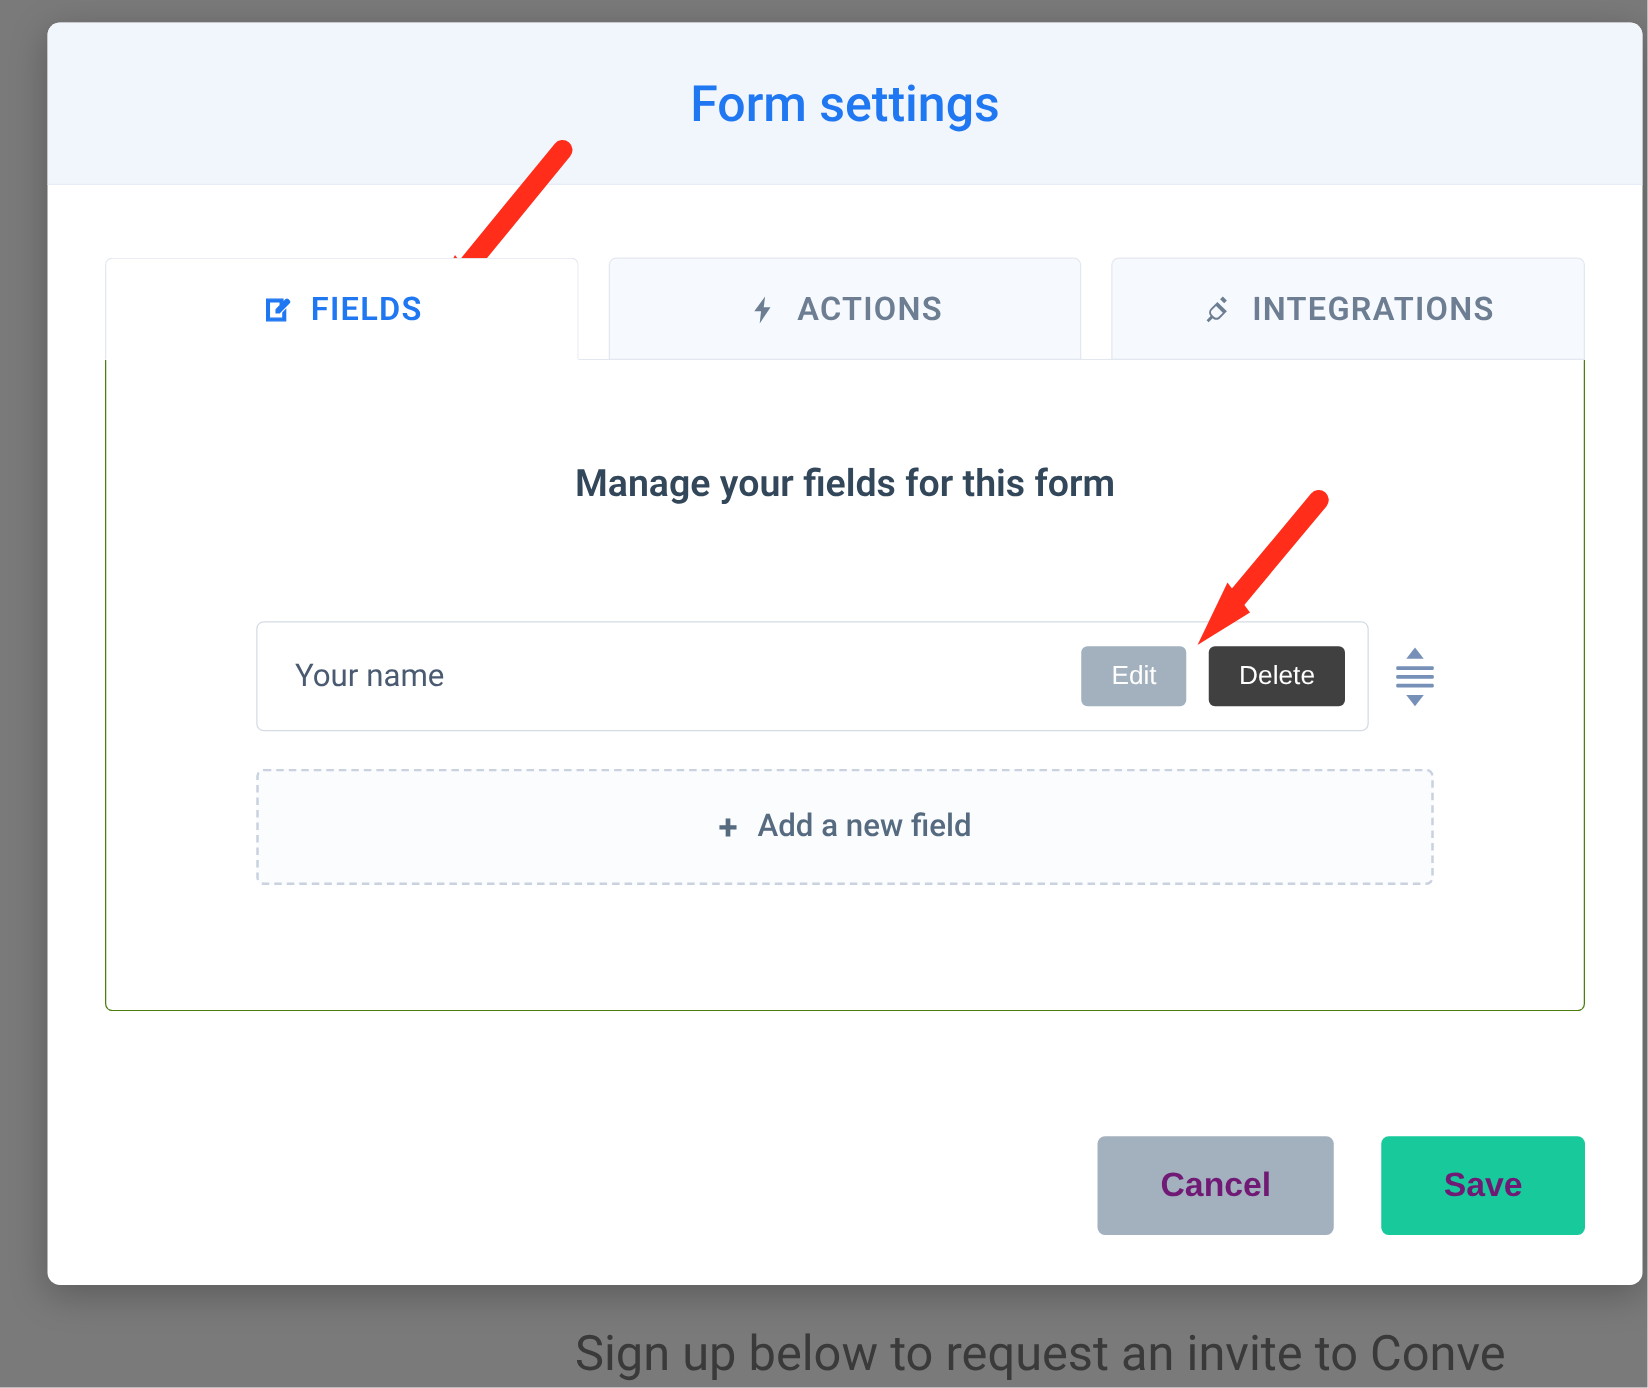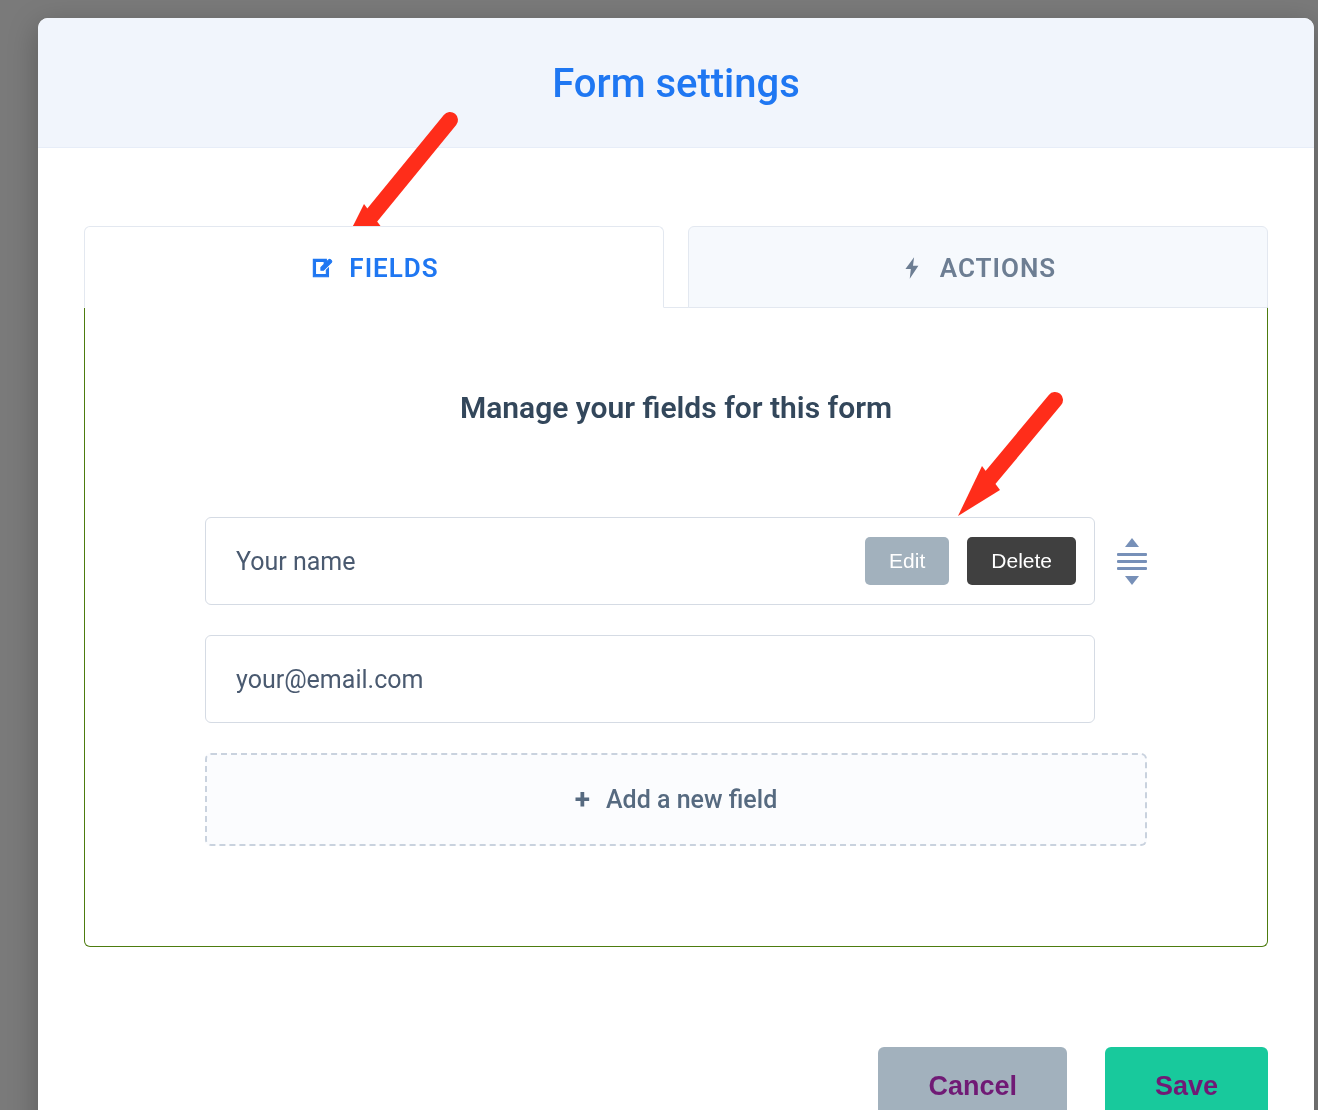--- a/index.html
+++ b/index.html
@@ -47,21 +47,20 @@
       padding: 26px 2px 24px;
       background: #f6f9fd;
       border: 1px solid #e3e8f0;
       border-radius: 6px 6px 0 0;
       font-size: 26px;
       font-weight: 600;
       letter-spacing: 1px;
       color: #6d7e93;
       cursor: pointer;
       text-transform: uppercase;
-      margin-top: 20px;
     }
     .tab.active {
       background: #fff;
       color: #1f77f2;
       border-bottom-color: #fff;
       position: relative;
       z-index: 2;
     }
     .tab-icon { display: inline-flex; }
     .tab-icon svg { width: 26px; height: 26px; }
@@ -215,20 +214,28 @@
         </span>
         <span>FIELDS</span>
       </div>
       <div class="tab">
         <span class="tab-icon">
           <svg viewBox="0 0 24 24">
               <path d="M13 2L5 13h5l-1 9 8-12h-5l1-8z" fill="#6d7e93"></path>
             </svg>
         </span>
         <span>ACTIONS</span>
+      </div>
+      <div class="tab">
+        <span class="tab-icon">
+          <svg viewBox="0 0 24 24">
+              <path d="M15 2l-2 2 3 3 2-2-3-3zM11 6l-5 5c-1.5 1.5-1.5 4 0 5.5L3 19.5 4.5 21l3-3c1.5 1.5 4 1.5 5.5 0l5-5L11 6zm-1 3l5 5-3 3c-1 1-2.5 1-3.5 0l-1.5-1.5c-1-1-1-2.5 0-3.5l3-3z" fill="#6d7e93"></path>
+            </svg>
+        </span>
+        <span>INTEGRATIONS</span>
       </div>
     </div>
 
     <div class="panel">
       <div class="panel-heading">Manage your fields for this form</div>
 
       <div class="field-row">
         <div class="field-box">
           <span class="field-label">Your name</span>
           <div class="field-actions">
@@ -238,26 +245,20 @@
         </div>
         <div class="drag-handle">
           <div class="tri-up"></div>
           <div class="line"></div>
           <div class="line"></div>
           <div class="line"></div>
           <div class="tri-down"></div>
         </div>
       </div>
 
-      <div class="field-row">
-        <div class="field-box">
-          <span class="field-label">your@email.com</span>
-        </div>
-        <div style="width:30px;"></div>
-      </div>
 
       <div class="add-field">
         <span class="plus">+</span>
         <span>Add a new field</span>
       </div>
     </div>
   </div>
 
   <div class="footer-actions">
     <button class="btn-big btn-cancel">Cancel</button>

